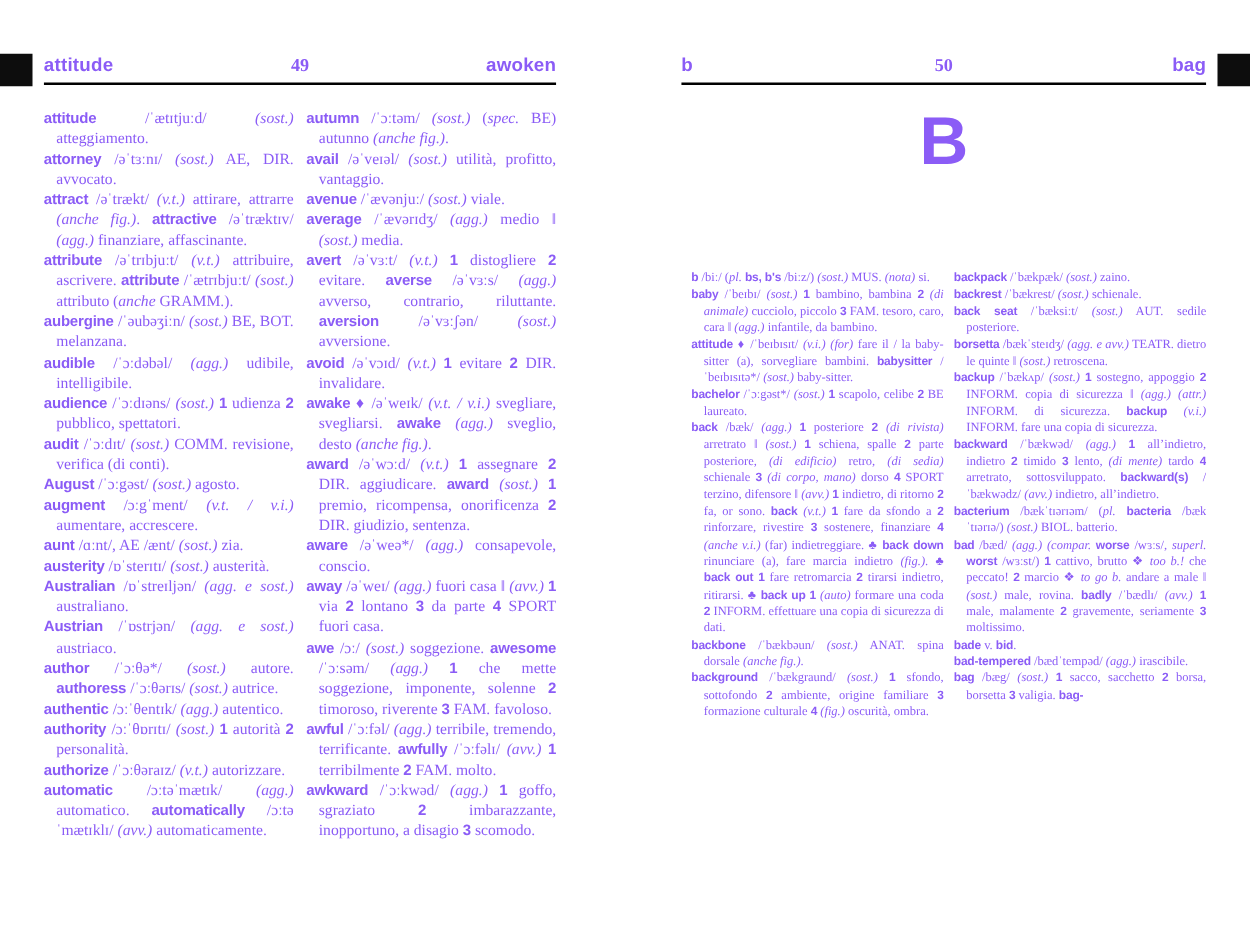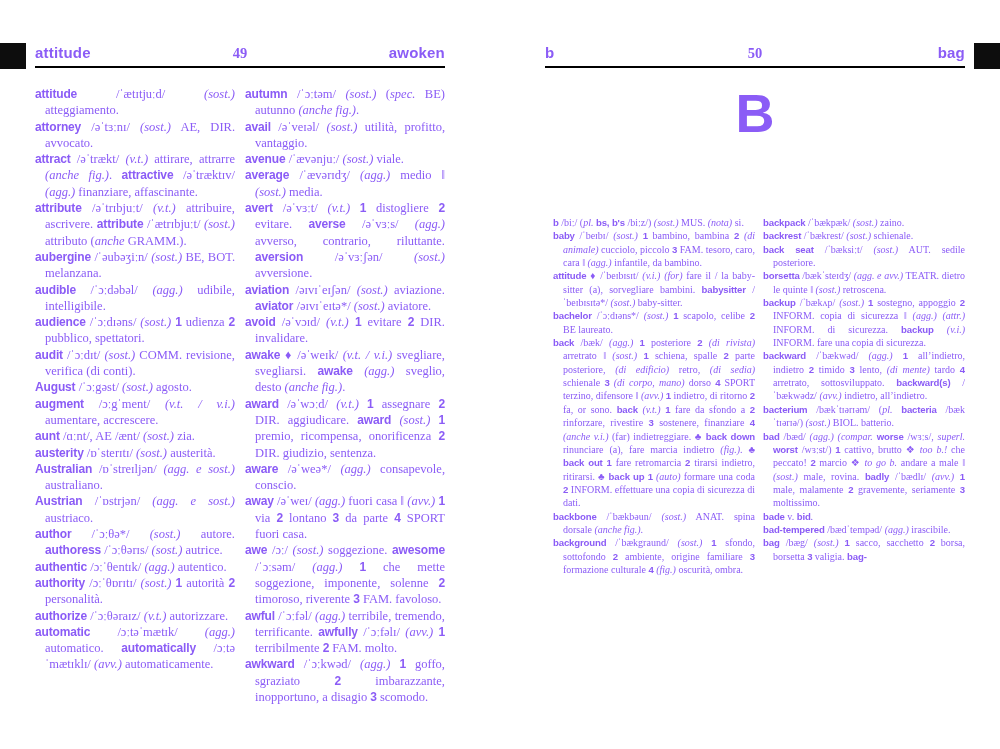--- a/index.html
+++ b/index.html
@@ -71,21 +71,20 @@
           <p class="entry"><span class="hw">authority </span><span class="rm">/ɔːˈθɒrɪtɪ/ </span><span class="it">(sost.) </span><span class="hw">1</span><span class="rm"> autorità </span><span class="hw">2</span><span class="rm"> personalità.</span></p>
           <p class="entry"><span class="hw">authorize </span><span class="rm">/ˈɔːθəraɪz/ </span><span class="it">(v.t.)</span><span class="rm"> autorizzare.</span></p>
           <p class="entry"><span class="hw">automatic </span><span class="rm">/ɔːtəˈmætɪk/ </span><span class="it">(agg.)</span><span class="rm"> automatico. </span><span class="hw">automatically </span><span class="rm">/ɔːtəˈmætɪklɪ/ </span><span class="it">(avv.)</span><span class="rm"> automaticamente.</span></p>
         </div>
       <div class="col">
           <p class="entry"><span class="hw">autumn </span><span class="rm">/ˈɔːtəm/ </span><span class="it">(sost.)</span><span class="rm"> (</span><span class="it">spec.</span><span class="rm"> BE) autunno </span><span class="it">(anche fig.)</span><span class="rm">.</span></p>
           <p class="entry"><span class="hw">avail </span><span class="rm">/əˈveɪəl/ </span><span class="it">(sost.)</span><span class="rm"> utilità, profitto, vantaggio.</span></p>
           <p class="entry"><span class="hw">avenue </span><span class="rm">/ˈævənjuː/ </span><span class="it">(sost.)</span><span class="rm"> viale.</span></p>
           <p class="entry"><span class="hw">average </span><span class="rm">/ˈævərɪdʒ/ </span><span class="it">(agg.)</span><span class="rm"> medio ‖ </span><span class="it">(sost.)</span><span class="rm"> media.</span></p>
           <p class="entry"><span class="hw">avert </span><span class="rm">/əˈvɜːt/ </span><span class="it">(v.t.) </span><span class="hw">1</span><span class="rm"> distogliere </span><span class="hw">2</span><span class="rm"> evitare. </span><span class="hw">averse </span><span class="rm">/əˈvɜːs/ </span><span class="it">(agg.)</span><span class="rm"> avverso, contrario, riluttante. </span><span class="hw">aversion </span><span class="rm">/əˈvɜːʃən/ </span><span class="it">(sost.)</span><span class="rm"> avversione.</span></p>
-          <p class="entry"><span class="hw">aviation </span><span class="rm">/əɪvɪˈeɪʃən/ </span><span class="it">(sost.)</span><span class="rm"> aviazione. </span><span class="hw">aviator </span><span class="rm">/əɪvɪˈeɪtə*/ </span><span class="it">(sost.)</span><span class="rm"> aviatore.</span></p>
           <p class="entry"><span class="hw">avoid </span><span class="rm">/əˈvɔɪd/ </span><span class="it">(v.t.) </span><span class="hw">1</span><span class="rm"> evitare </span><span class="hw">2</span><span class="rm"> DIR. invalidare.</span></p>
           <p class="entry"><span class="hw">awake </span><span class="rm">♦ /əˈweɪk/ </span><span class="it">(v.t. / v.i.)</span><span class="rm"> svegliare, svegliarsi. </span><span class="hw">awake </span><span class="it">(agg.)</span><span class="rm"> sveglio, desto </span><span class="it">(anche fig.)</span><span class="rm">.</span></p>
           <p class="entry"><span class="hw">award </span><span class="rm">/əˈwɔːd/ </span><span class="it">(v.t.) </span><span class="hw">1</span><span class="rm"> assegnare </span><span class="hw">2</span><span class="rm"> DIR. aggiudicare. </span><span class="hw">award </span><span class="it">(sost.) </span><span class="hw">1</span><span class="rm"> premio, ricompensa, onorificenza </span><span class="hw">2</span><span class="rm"> DIR. giudizio, sentenza.</span></p>
           <p class="entry"><span class="hw">aware </span><span class="rm">/əˈweə*/ </span><span class="it">(agg.)</span><span class="rm"> consapevole, conscio.</span></p>
           <p class="entry"><span class="hw">away </span><span class="rm">/əˈweɪ/ </span><span class="it">(agg.)</span><span class="rm"> fuori casa ‖ </span><span class="it">(avv.) </span><span class="hw">1</span><span class="rm"> via </span><span class="hw">2</span><span class="rm"> lontano </span><span class="hw">3</span><span class="rm"> da parte </span><span class="hw">4</span><span class="rm"> SPORT fuori casa.</span></p>
           <p class="entry"><span class="hw">awe </span><span class="rm">/ɔː/ </span><span class="it">(sost.)</span><span class="rm"> soggezione. </span><span class="hw">awesome </span><span class="rm">/ˈɔːsəm/ </span><span class="it">(agg.) </span><span class="hw">1</span><span class="rm"> che mette soggezione, imponente, solenne </span><span class="hw">2</span><span class="rm"> timoroso, riverente </span><span class="hw">3</span><span class="rm"> FAM. favoloso.</span></p>
           <p class="entry"><span class="hw">awful </span><span class="rm">/ˈɔːfəl/ </span><span class="it">(agg.)</span><span class="rm"> terribile, tremendo, terrificante. </span><span class="hw">awfully </span><span class="rm">/ˈɔːfəlɪ/ </span><span class="it">(avv.) </span><span class="hw">1</span><span class="rm"> terribilmente </span><span class="hw">2</span><span class="rm"> FAM. molto.</span></p>
           <p class="entry"><span class="hw">awkward </span><span class="rm">/ˈɔːkwəd/ </span><span class="it">(agg.) </span><span class="hw">1</span><span class="rm"> goffo, sgraziato </span><span class="hw">2</span><span class="rm"> imbarazzante, inopportuno, a disagio </span><span class="hw">3</span><span class="rm"> scomodo.</span></p>
         </div>
     </div>
@@ -96,21 +95,21 @@
       <span class="rh-word rh-left">b</span>
       <span class="rh-num">50</span>
       <span class="rh-word rh-right">bag</span>
     </div>
     <div class="section-letter">B</div>
     <div class="cols">
       <div class="col">
           <p class="entry"><span class="hw">b </span><span class="rm">/biː/ (</span><span class="it">pl. </span><span class="hw">bs, b's </span><span class="rm">/biːz/) </span><span class="it">(sost.)</span><span class="rm"> MUS. </span><span class="it">(nota)</span><span class="rm"> si.</span></p>
           <p class="entry"><span class="hw">baby </span><span class="rm">/ˈbeɪbɪ/ </span><span class="it">(sost.) </span><span class="hw">1</span><span class="rm"> bambino, bambina </span><span class="hw">2</span><span class="it"> (di animale)</span><span class="rm"> cucciolo, piccolo </span><span class="hw">3</span><span class="rm"> FAM. tesoro, caro, cara ‖ </span><span class="it">(agg.)</span><span class="rm"> infantile, da bambino.</span></p>
           <p class="entry"><span class="hw">attitude </span><span class="rm">♦ /ˈbeɪbɪsɪt/ </span><span class="it">(v.i.) (for)</span><span class="rm"> fare il / la baby-sitter (a), sorvegliare bambini. </span><span class="hw">babysitter </span><span class="rm">/ˈbeɪbɪsɪtə*/ </span><span class="it">(sost.)</span><span class="rm"> baby-sitter.</span></p>
-          <p class="entry"><span class="hw">bachelor </span><span class="rm">/ˈɔːdɪəns*/ </span><span class="it">(sost.) </span><span class="hw">1</span><span class="rm"> scapolo, celibe </span><span class="hw">2</span><span class="rm"> BE laureato.</span></p>
+          <p class="entry"><span class="hw">bachelor </span><span class="rm">/ˈɔːgəst*/ </span><span class="it">(sost.) </span><span class="hw">1</span><span class="rm"> scapolo, celibe </span><span class="hw">2</span><span class="rm"> BE laureato.</span></p>
           <p class="entry"><span class="hw">back </span><span class="rm">/bæk/ </span><span class="it">(agg.) </span><span class="hw">1</span><span class="rm"> posteriore </span><span class="hw">2</span><span class="it"> (di rivista)</span><span class="rm"> arretrato ‖ </span><span class="it">(sost.) </span><span class="hw">1</span><span class="rm"> schiena, spalle </span><span class="hw">2</span><span class="rm"> parte posteriore, </span><span class="it">(di edificio)</span><span class="rm"> retro, </span><span class="it">(di sedia)</span><span class="rm"> schienale </span><span class="hw">3</span><span class="it"> (di corpo, mano)</span><span class="rm"> dorso </span><span class="hw">4</span><span class="rm"> SPORT terzino, difensore ‖ </span><span class="it">(avv.) </span><span class="hw">1</span><span class="rm"> indietro, di ritorno </span><span class="hw">2</span><span class="rm"> fa, or sono. </span><span class="hw">back </span><span class="it">(v.t.) </span><span class="hw">1</span><span class="rm"> fare da sfondo a </span><span class="hw">2</span><span class="rm"> rinforzare, rivestire </span><span class="hw">3</span><span class="rm"> sostenere, finanziare </span><span class="hw">4</span><span class="it"> (anche v.i.)</span><span class="rm"> (far) indietreggiare. ♣ </span><span class="hw">back down</span><span class="rm"> rinunciare (a), fare marcia indietro </span><span class="it">(fig.)</span><span class="rm">. ♣ </span><span class="hw">back out 1</span><span class="rm"> fare retromarcia </span><span class="hw">2</span><span class="rm"> tirarsi indietro, ritirarsi. ♣ </span><span class="hw">back up 1</span><span class="it"> (auto)</span><span class="rm"> formare una coda </span><span class="hw">2</span><span class="rm"> INFORM. effettuare una copia di sicurezza di dati.</span></p>
           <p class="entry"><span class="hw">backbone </span><span class="rm">/ˈbækbəun/ </span><span class="it">(sost.)</span><span class="rm"> ANAT. spina dorsale </span><span class="it">(anche fig.)</span><span class="rm">.</span></p>
           <p class="entry"><span class="hw">background </span><span class="rm">/ˈbækgraund/ </span><span class="it">(sost.) </span><span class="hw">1</span><span class="rm"> sfondo, sottofondo </span><span class="hw">2</span><span class="rm"> ambiente, origine familiare </span><span class="hw">3</span><span class="rm"> formazione culturale </span><span class="hw">4</span><span class="it"> (fig.)</span><span class="rm"> oscurità, ombra.</span></p>
         </div>
       <div class="col">
           <p class="entry"><span class="hw">backpack </span><span class="rm">/ˈbækpæk/ </span><span class="it">(sost.)</span><span class="rm"> zaino.</span></p>
           <p class="entry"><span class="hw">backrest </span><span class="rm">/ˈbækrest/ </span><span class="it">(sost.)</span><span class="rm"> schienale.</span></p>
           <p class="entry"><span class="hw">back seat </span><span class="rm">/ˈbæksiːt/ </span><span class="it">(sost.)</span><span class="rm"> AUT. sedile posteriore.</span></p>
           <p class="entry"><span class="hw">borsetta </span><span class="rm">/bækˈsteɪdʒ/ </span><span class="it">(agg. e avv.)</span><span class="rm"> TEATR. dietro le quinte ‖ </span><span class="it">(sost.)</span><span class="rm"> retroscena.</span></p>
           <p class="entry"><span class="hw">backup </span><span class="rm">/ˈbækʌp/ </span><span class="it">(sost.) </span><span class="hw">1</span><span class="rm"> sostegno, appoggio </span><span class="hw">2</span><span class="rm"> INFORM. copia di sicurezza ‖ </span><span class="it">(agg.) (attr.)</span><span class="rm"> INFORM. di sicurezza. </span><span class="hw">backup </span><span class="it">(v.i.)</span><span class="rm"> INFORM. fare una copia di sicurezza.</span></p>

